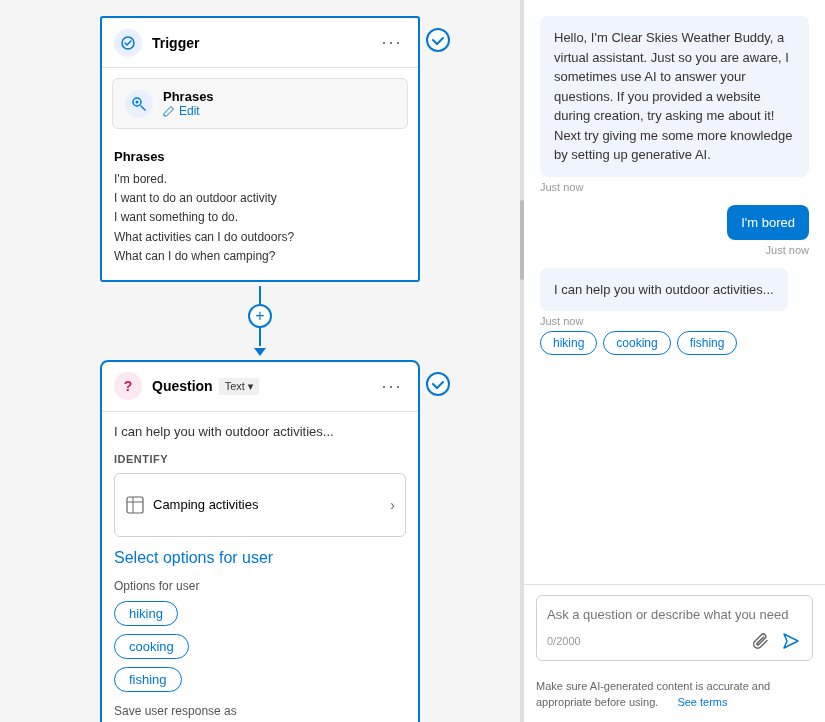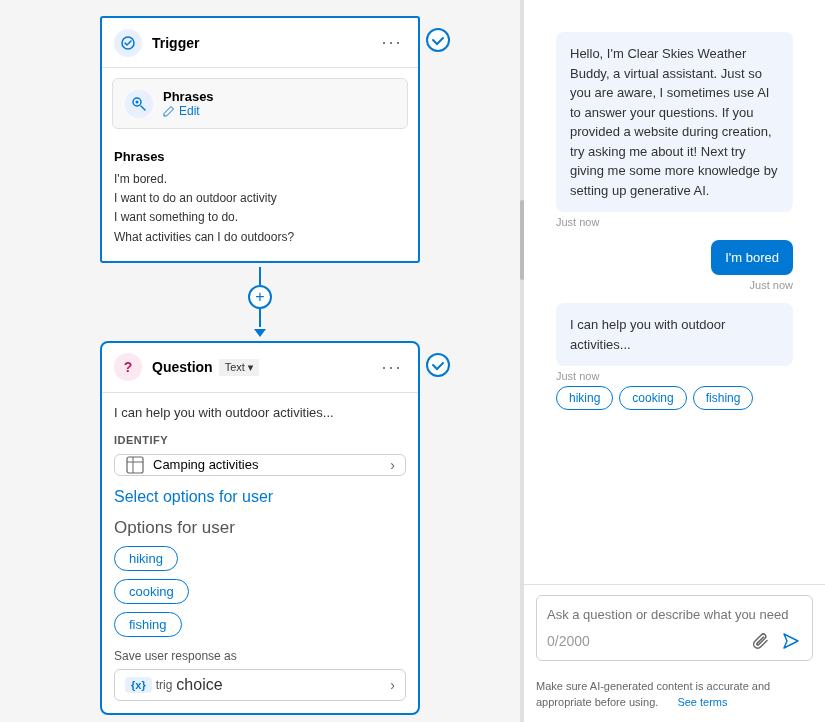--- a/index.html
+++ b/index.html
@@ -257,21 +257,21 @@
       text-transform: uppercase;
       letter-spacing: 0.5px;
       margin-bottom: 8px;
     }
 
     .identify-row {
       display: flex;
       align-items: center;
       border: 1px solid #d0d0d0;
       border-radius: 6px;
-      padding: 0 10px;
+      padding: 21px 10px;
       margin-bottom: 12px;
       cursor: pointer;
     }
 
     .identify-icon {
       width: 20px;
       height: 20px;
       margin-right: 8px;
       display: flex;
       align-items: center;
@@ -291,21 +291,21 @@
 
     .select-options-link {
       color: #0078d4;
       font-size: 16px;
       cursor: pointer;
       margin-bottom: 12px;
       display: block;
     }
 
     .options-section-label {
-      font-size: 17px;
+      font-size: 12px;
       color: #555;
       margin-bottom: 8px;
     }
 
     .option-chip {
       display: inline-block;
       border: 1.5px solid #0078d4;
       color: #0078d4;
       border-radius: 16px;
       padding: 4px 14px;
@@ -368,21 +368,21 @@
       background: #ffffff;
       display: flex;
       flex-direction: column;
       height: 722px;
       overflow: hidden;
     }
 
     .chat-messages {
       flex: 1;
       overflow-y: auto;
-      padding: 32px;
+      padding: 16px;
       display: flex;
       flex-direction: column;
       gap: 12px;
     }
 
     .bot-message {
       background: #f0f4fc;
       border-radius: 8px;
       padding: 12px 14px;
       max-width: 280px;
@@ -459,21 +459,21 @@
     }
 
     .chat-input-footer {
       display: flex;
       align-items: center;
       justify-content: space-between;
       margin-top: 6px;
     }
 
     .char-count {
-      font-size: 14px;
+      font-size: 11px;
       color: #999;
     }
 
     .chat-actions {
       display: flex;
       gap: 8px;
     }
 
     .chat-action-btn {
       background: none;
@@ -547,20 +547,21 @@
         </a>
       </div>
     </div>
     <div class="phrases-section">
       <div class="phrases-section-title">Phrases</div>
       <div class="phrases-list">
         <div>I'm bored.</div>
         <div>I want to do an outdoor activity</div>
         <div>I want something to do.</div>
         <div>What activities can I do outdoors?</div>
+        <div>What can I do when camping?</div>
       </div>
     </div>
   </div>
 
   <div class="connector">
     <div class="connector-line"></div>
     <div class="connector-plus">+</div>
     <div class="connector-line"></div>
     <div class="connector-arrow"></div>
   </div>

